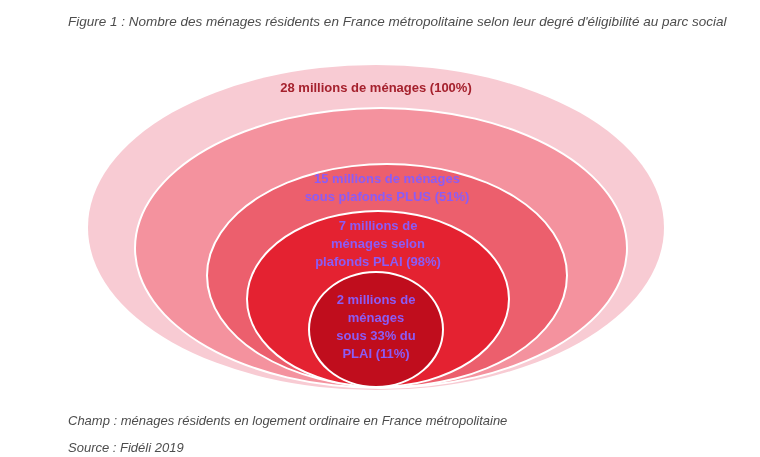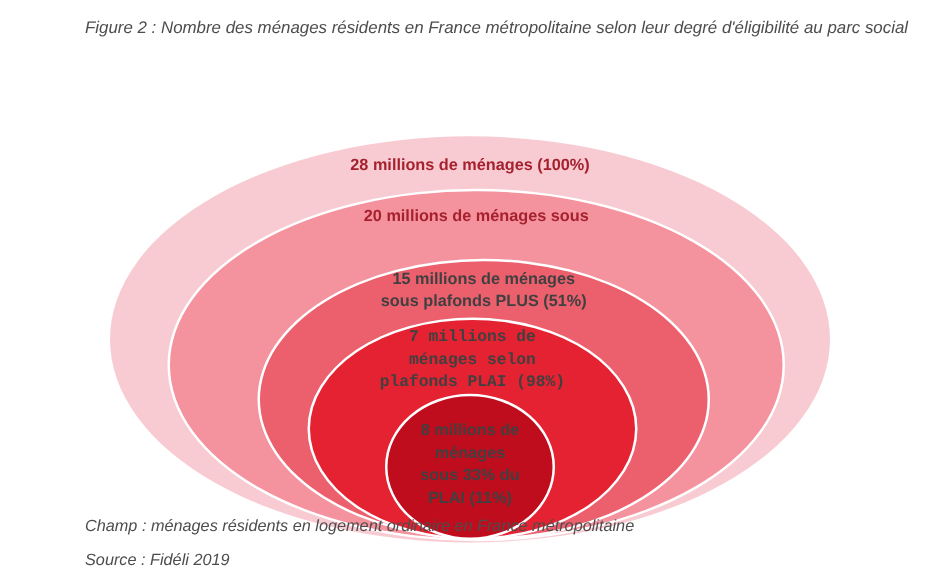--- a/index.html
+++ b/index.html
@@ -7,82 +7,81 @@
     position:relative;
     width:760px;height:457px;
     background:#ffffff;
     font-family:"Liberation Sans", sans-serif;
     overflow:hidden;
   }
   .figure-caption{
     position:absolute;left:68px;top:12px;width:660px;
     font-style:italic;font-size:13.5px;line-height:20px;color:#4d4d4d;
   }
-  .diagram{position:absolute;left:0;top:0;width:760px;height:324px;margin-top:44px;}
+  .diagram{position:absolute;left:0;top:0;width:760px;height:324px;}
   .ellipse{position:absolute;border-radius:50%;}
   .e1{left:88px; top:65px; width:576px;height:325px;background:#f8cbd3;}
   .e2{left:134px;top:107px;width:494px;height:282px;background:#f4929e;border:2px solid #ffffff;box-sizing:border-box;}
   .e3{left:206px;top:163px;width:362px;height:225px;background:#ec5f6d;border:2px solid #ffffff;box-sizing:border-box;}
   .e4{left:246px;top:210px;width:264px;height:178px;background:#e42231;border:2px solid #ffffff;box-sizing:border-box;}
   .e5{left:308px;top:271px;width:136px;height:117px;background:#c00d1d;border:2px solid #ffffff;box-sizing:border-box;}
   .lbl{
     position:absolute;text-align:center;
     font-size:13px;font-weight:600;line-height:18px;
   }
   .lbl .line{display:block;}
   .dark-red{color:#a5212d;}
-  .white{color:#404040;}
+  .white{color:#8b5cf6;}
   .l1{left:88px; top:79px; width:576px;}
   .l2{left:134px;top:120px;width:494px;}
   .l3{left:206px;top:170px;width:362px;}
-  .l4{left:246px;top:217px;width:264px;font-family:Liberation Mono, monospace;}
+  .l4{left:246px;top:217px;width:264px;}
   .l5{left:308px;top:291px;width:136px;}
   .note{
     position:absolute;left:68px;width:640px;
     font-style:italic;font-size:13px;color:#4d4d4d;
   }
   .note-champ{top:403px;margin-top:10px;}
   .note-source{top:440px;}
 </style>
 </head>
 <body>
 
 <div class="page">
 
-  <div class="figure-caption">Figure 2 : Nombre des ménages résidents en France métropolitaine selon leur degré d'éligibilité au parc social</div>
+  <div class="figure-caption">Figure 1 : Nombre des ménages résidents en France métropolitaine selon leur degré d'éligibilité au parc social</div>
 
   <div class="diagram">
 
     <div class="ellipse e1"></div>
     <div class="ellipse e2"></div>
     <div class="ellipse e3"></div>
     <div class="ellipse e4"></div>
     <div class="ellipse e5"></div>
 
     <div class="lbl l1 dark-red">
       <span class="line">28 millions de ménages (100%)</span>
     </div>
 
     <div class="lbl l2 dark-red">
-      <span class="line">20 millions de ménages sous</span>
     </div>
 
     <div class="lbl l3 white">
       <span class="line">15 millions de ménages</span>
       <span class="line">sous plafonds PLUS (51%)</span>
     </div>
 
     <div class="lbl l4 white">
       <span class="line">7 millions de</span>
       <span class="line">ménages  selon</span>
       <span class="line">plafonds PLAI (98%)</span>
     </div>
 
     <div class="lbl l5 white">
-      <span class="line">8 millions de</span>
+      <span class="line">2 millions de</span>
       <span class="line">ménages</span>
       <span class="line">sous 33% du</span>
       <span class="line">PLAI (11%)</span>
     </div>
 
   </div>
 
   <div class="note note-champ">Champ : ménages résidents en logement ordinaire en France métropolitaine</div>
 
   <div class="note note-source">Source : Fidéli 2019</div>

